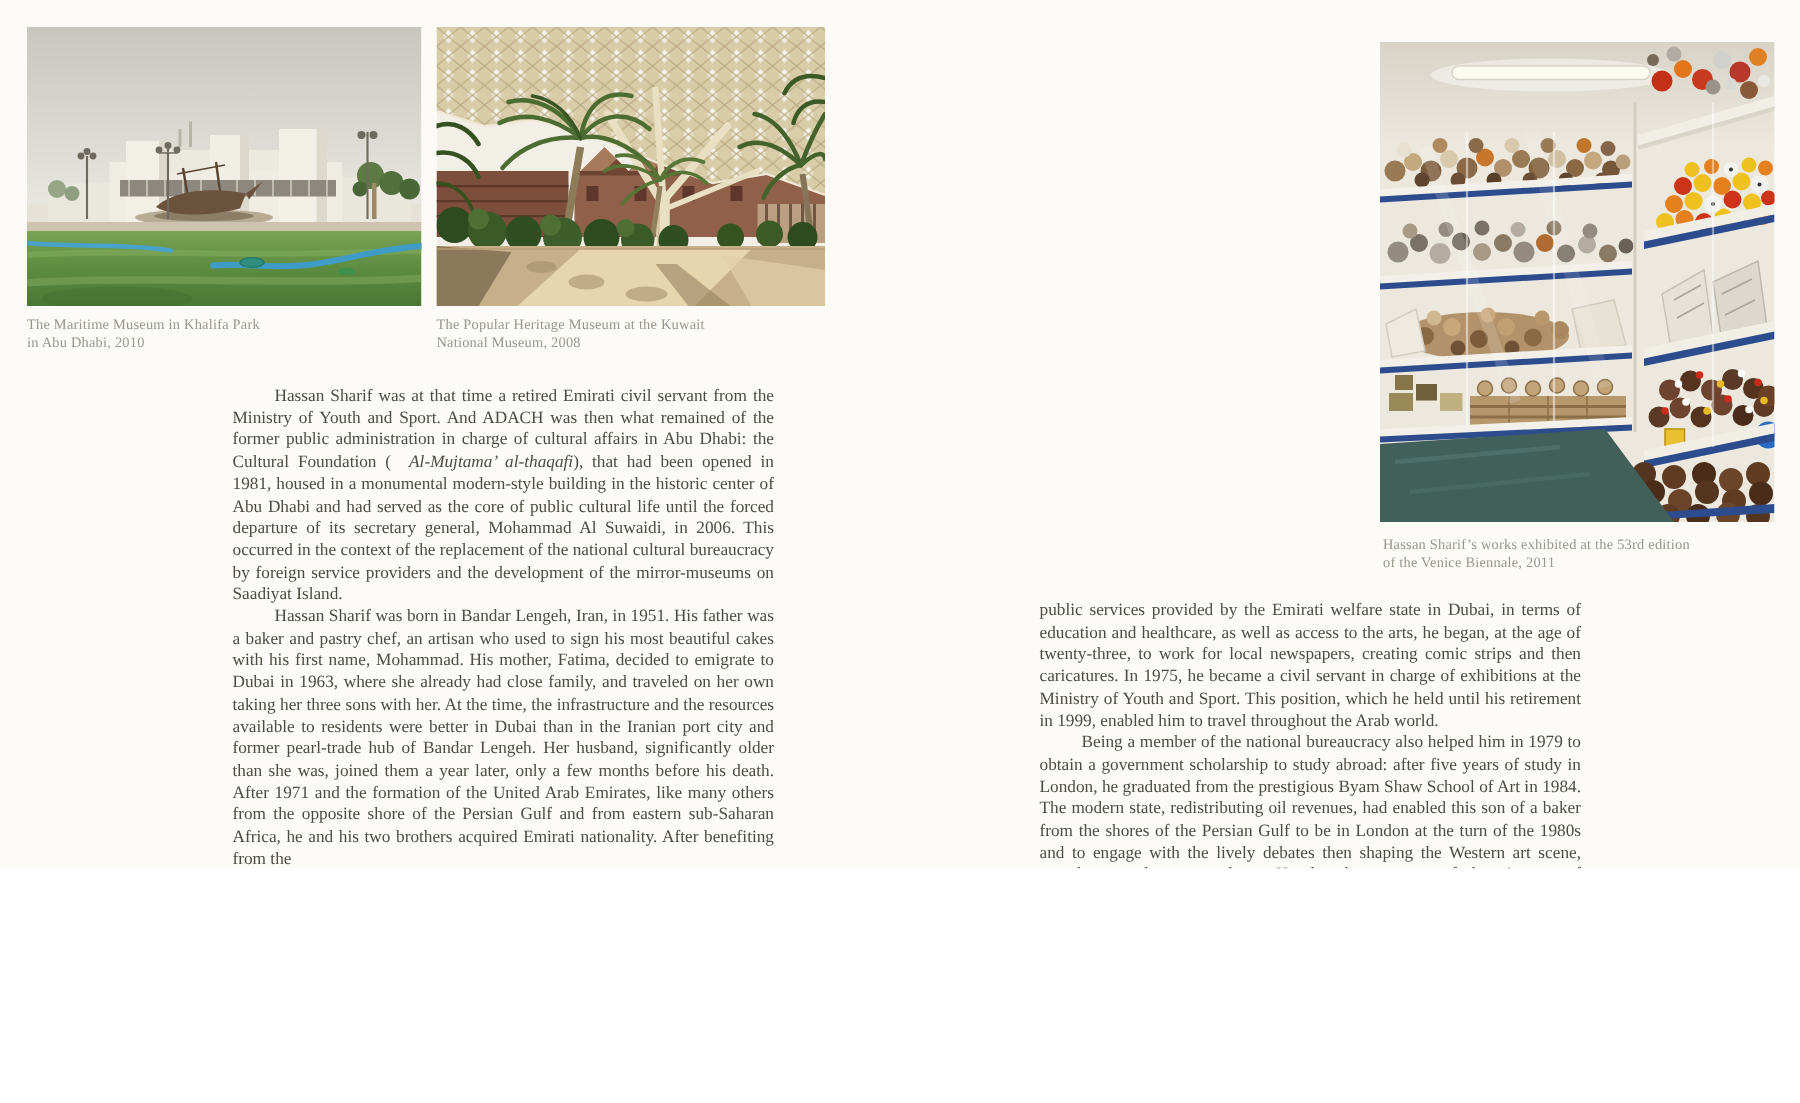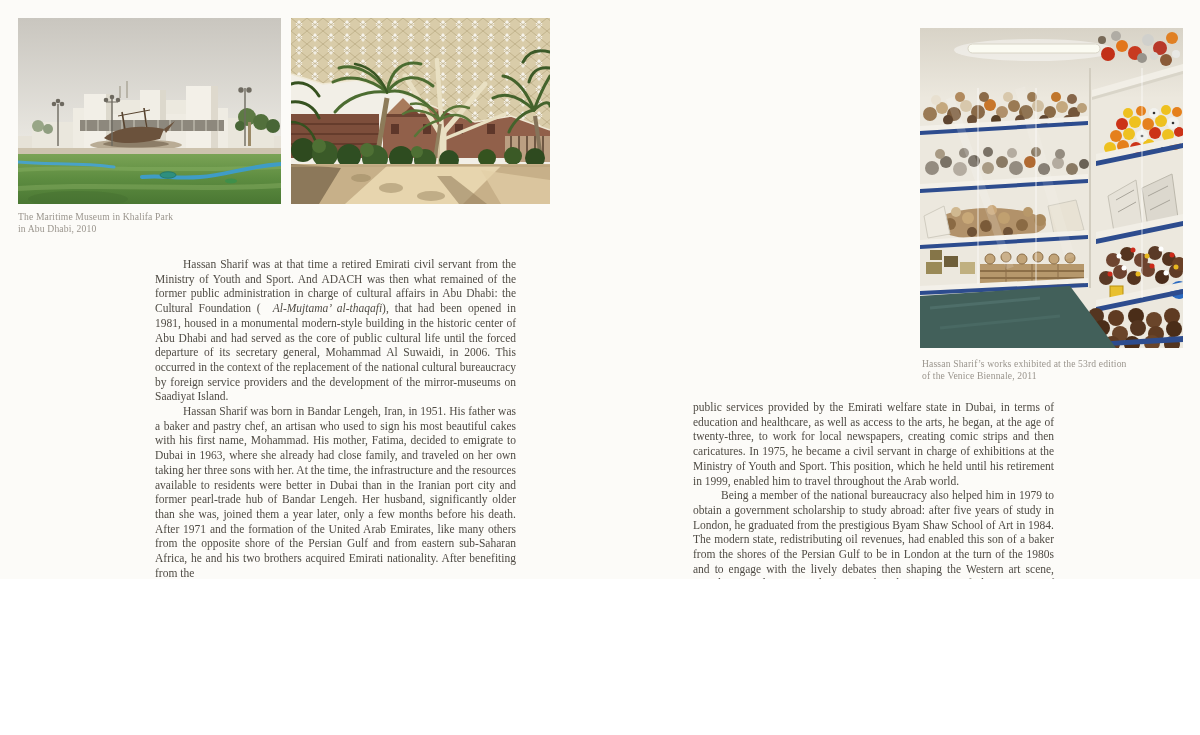--- a/index.html
+++ b/index.html
@@ -213,20 +213,24 @@
       <polygon points="54,186 96,148 210,148 172,186" fill="#ead9b2" opacity=".9"></polygon>
       <polygon points="190,152 259,162 259,186 210,186" fill="#e2cfa6" opacity=".7"></polygon>
       <polygon points="0,146 50,150 28,186 0,186" fill="#8c785a"></polygon>
       <ellipse cx="70" cy="160" rx="10" ry="4" fill="#9a8560" opacity=".5"></ellipse>
       <ellipse cx="100" cy="170" rx="12" ry="5" fill="#9a8560" opacity=".5"></ellipse>
       <ellipse cx="140" cy="178" rx="14" ry="5" fill="#9a8560" opacity=".5"></ellipse>
       <polygon points="146,158 160,158 196,186 168,186" fill="#97825f" opacity=".6"></polygon>
       <path d="M0,148 H259" stroke="#b7a078" stroke-width="1"></path>
     </svg>
   </figure>
+  <figcaption class="cap cap2">
+    <div>The Popular Heritage Museum at the Kuwait</div>
+    <div>National Museum, 2008</div>
+  </figcaption>
 
   <figure class="fig fig3">
     <svg width="263" height="320" viewBox="0 0 263 320">
       <defs>
         <linearGradient id="wall3" x1="0" y1="0" x2="0" y2="1">
           <stop offset="0" stop-color="#d8d3c7"></stop>
             <stop offset="1" stop-color="#ece8de"></stop>
         </linearGradient>
       </defs>
       <rect width="263" height="320" fill="#ece8de"></rect>

